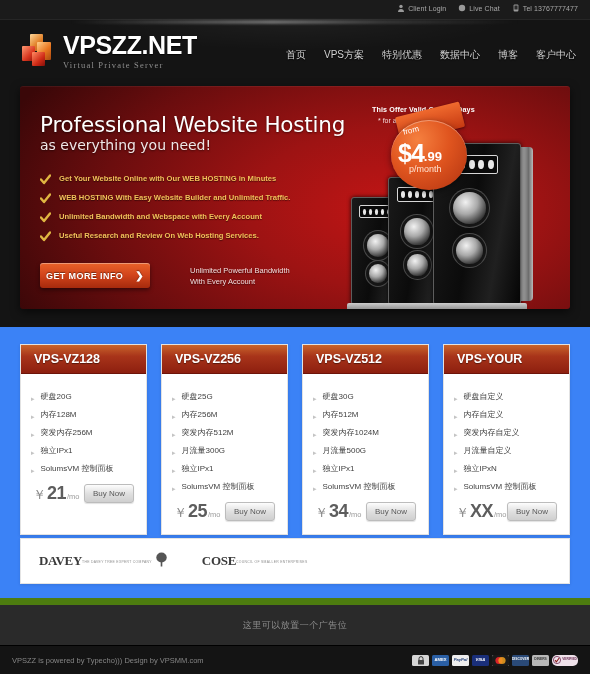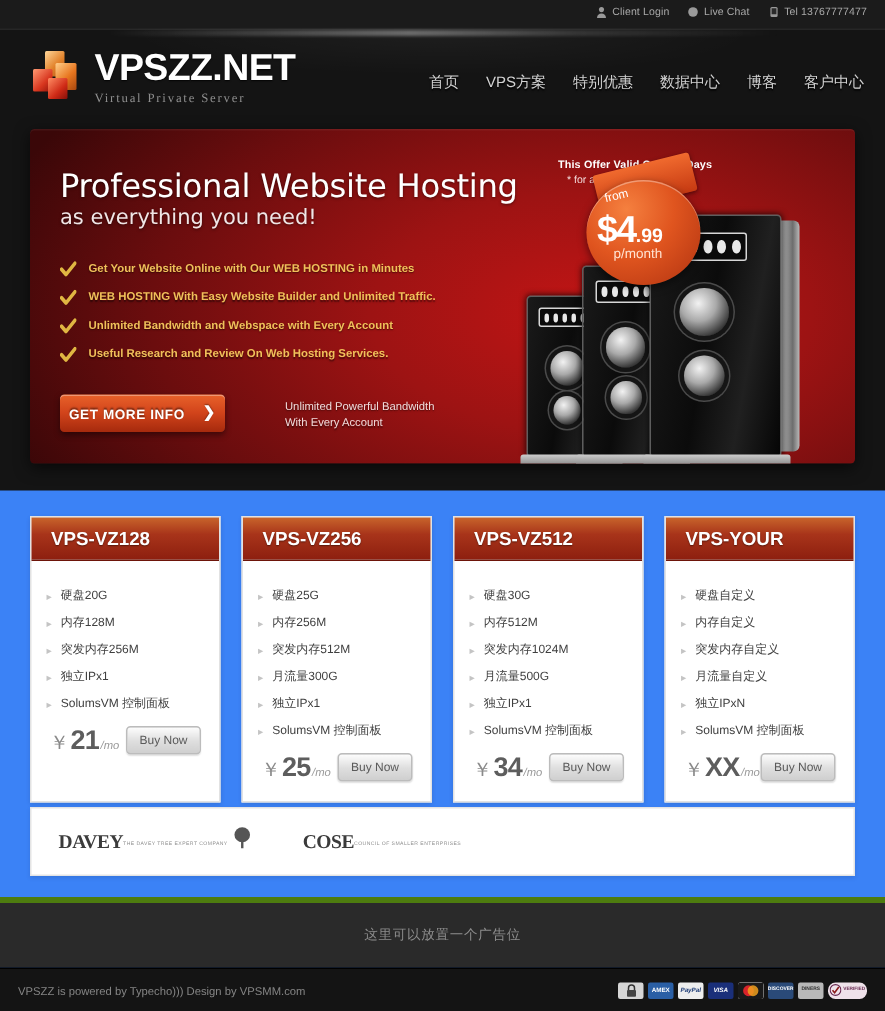--- a/index.html
+++ b/index.html
@@ -204,21 +204,21 @@
   .feat { display: flex; align-items: flex-end; gap: 6px; height: 18px; }
   .feat .bullet { color: #c4c4c4; font-size: 7px; line-height: 1; }
   .feat span.txt { color: #3f3f3f; font-size: 8px; white-space: nowrap; }
   .price-row {
     display: flex; align-items: center; justify-content: space-between;
     margin-top: 9px; padding: 0 2px 4px 2px;
   }
   .price { display: flex; align-items: baseline; color: #6f6f6f; }
   .price .yen { font-size: 13px; margin-right: 1px; font-weight: normal; color: #8a8a8a; }
   .price .amt { font-size: 18px; font-weight: bold; color: #5d5d5d; letter-spacing: -.5px; }
-  .price .per { font-size: 7.5px; color: #9a9a9a; margin-left: 1px; font-style: italic; }
+  .price .per { font-size: 7.5px; color: #9a9a9a; margin-left: 1px; }
   .buy {
     border: 1px solid #bcbcbc; border-radius: 3px; cursor: pointer;
     background: linear-gradient(180deg,#fdfdfd,#dfdfdf 52%,#cfcfcf);
     color: #5a5a5a; font-size: 8px; padding: 4px 8px;
     box-shadow: 0 1px 1px rgba(0,0,0,.12);
   }
 
   
   .partners {
     position: absolute; left: 20px; top: 538px; width: 550px; height: 46px;
@@ -230,21 +230,21 @@
   .plogo-name { color: #3b3b3b; font-size: 13px; font-weight: bold; letter-spacing: -0.3px;
                 font-family: "Liberation Serif", "DejaVu Serif", serif; }
   .plogo-sub { color: #8e8e8e; font-size: 3.4px; letter-spacing: .3px; margin-top: 2px; }
   .plogo-col { display: flex; flex-direction: row; align-items: center; }
 
   
   .ad-strip {
     position: absolute; left: 0; top: 598px; width: 590px; height: 47px;
     background: #2a2a2a;
     display: flex; align-items: center; justify-content: center;
-    border-top: 4px solid #4d7c0f;
+    border-top: 7px solid #4d7c0f;
   }
   .ad-text { color: #8d8d8d; font-size: 9px; letter-spacing: .5px; }
 
   
   .footer {
     position: absolute; left: 0; top: 645px; width: 590px; height: 29px;
     background: #141414; border-top: 1px solid #000;
     display: flex; align-items: center; justify-content: space-between;
     padding: 0 12px;
   }

